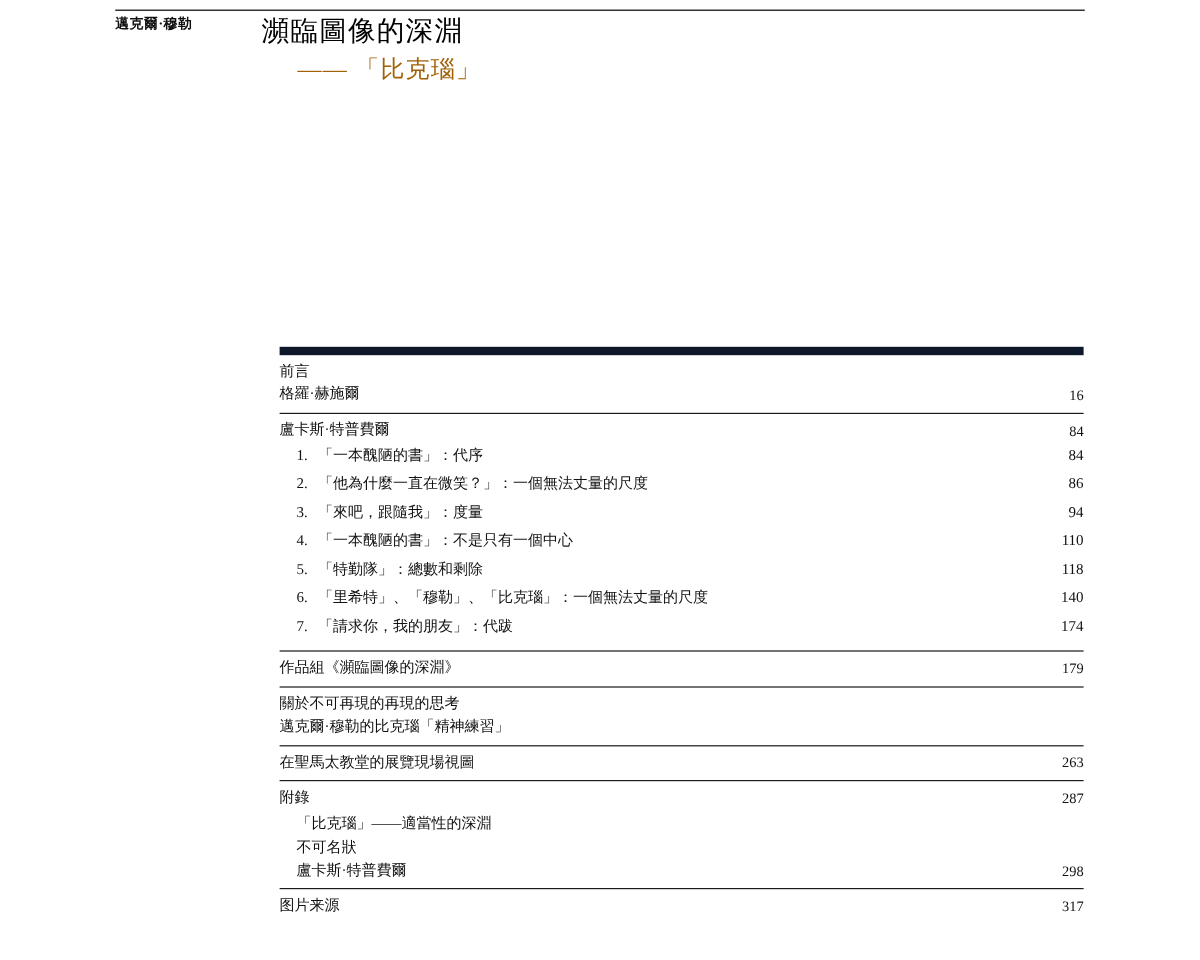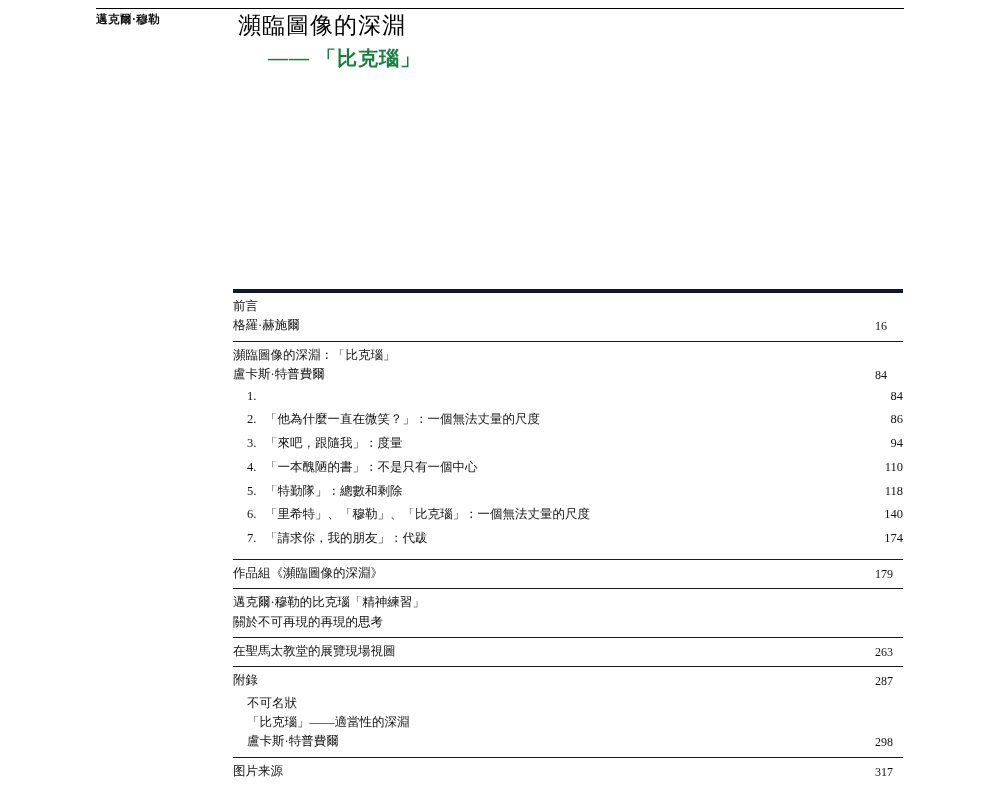--- a/index.html
+++ b/index.html
@@ -32,68 +32,68 @@
     position: absolute;
     left: 96px;
     top: 12px;
     font-size: 11.5px;
     font-weight: bold;
     letter-spacing: 0.5px;
     color: #111;
   }
   .title-block {
     position: absolute;
-    left: 238px;
+    left: 218px;
     top: 12px;
     width: 600px;
   }
   .title-main {
     font-size: 23px;
     font-weight: normal;
     letter-spacing: 1px;
     line-height: 1.25;
     color: #000;
     margin: 0;
   }
   .title-sub {
     font-size: 20px;
     letter-spacing: 1px;
     line-height: 1.3;
-    color: #15803d;
+    color: #a16207;
     margin: 4px 0 0 30px;
-    font-weight: bold;
   }
 
   .toc {
     position: absolute;
     left: 233px;
     top: 289px;
     width: 670px;
   }
   .toc-group {
     border-top: 1px solid #1a1a1a;
     padding: 4px 0 5px 0;
   }
   .toc-group.first {
-    border-top: 4px solid #0f172a;
+    border-top: 7px solid #0f172a;
   }
   .toc-row {
     display: flex;
     align-items: flex-end;
     justify-content: space-between;
     font-size: 12.5px;
     line-height: 1.55;
     color: #111;
     padding: 0;
   }
   .toc-row .label {
     white-space: nowrap;
   }
   .toc-row .page-no {
     font-size: 12px;
+    text-align: right;
     min-width: 28px;
     white-space: nowrap;
   }
   .toc-sub {
     display: flex;
     align-items: flex-end;
     justify-content: space-between;
     font-size: 12.5px;
     line-height: 1.9;
     color: #111;
@@ -134,31 +134,28 @@
         <span class="page-no"></span>
       </div>
       <div class="toc-row">
         <span class="label">格羅·赫施爾</span>
         <span class="page-no">16</span>
       </div>
     </div>
 
     <div class="toc-group">
       <div class="toc-row">
-        <span class="label">瀕臨圖像的深淵：「比克瑙」</span>
-        <span class="page-no"></span>
-      </div>
-      <div class="toc-row">
         <span class="label">盧卡斯·特普費爾</span>
         <span class="page-no">84</span>
       </div>
 
       <div class="toc-sub">
         <span class="label">
           <span class="num">1.</span>
+          <span>「一本醜陋的書」：代序</span>
         </span>
         <span class="page-no">84</span>
       </div>
       <div class="toc-sub">
         <span class="label">
           <span class="num">2.</span>
           <span>「他為什麼一直在微笑？」：一個無法丈量的尺度</span>
         </span>
         <span class="page-no">86</span>
       </div>
@@ -202,48 +199,48 @@
 
     <div class="toc-group">
       <div class="toc-row">
         <span class="label">作品組《瀕臨圖像的深淵》</span>
         <span class="page-no">179</span>
       </div>
     </div>
 
     <div class="toc-group">
       <div class="toc-row">
+        <span class="label">關於不可再現的再現的思考</span>
+        <span class="page-no"></span>
+      </div>
+      <div class="toc-row">
         <span class="label">邁克爾·穆勒的比克瑙「精神練習」</span>
-        <span class="page-no"></span>
-      </div>
-      <div class="toc-row">
-        <span class="label">關於不可再現的再現的思考</span>
         <span class="page-no"></span>
       </div>
     </div>
 
     <div class="toc-group">
       <div class="toc-row">
         <span class="label">在聖馬太教堂的展覽現場視圖</span>
         <span class="page-no">263</span>
       </div>
     </div>
 
     <div class="toc-group">
       <div class="toc-row">
         <span class="label">附錄</span>
         <span class="page-no">287</span>
       </div>
       <div class="spacer-sm"></div>
       <div class="toc-row indent-2">
+        <span class="label">「比克瑙」——適當性的深淵</span>
+        <span class="page-no"></span>
+      </div>
+      <div class="toc-row indent-2">
         <span class="label">不可名狀</span>
-        <span class="page-no"></span>
-      </div>
-      <div class="toc-row indent-2">
-        <span class="label">「比克瑙」——適當性的深淵</span>
         <span class="page-no"></span>
       </div>
       <div class="toc-row indent-2">
         <span class="label">盧卡斯·特普費爾</span>
         <span class="page-no">298</span>
       </div>
     </div>
 
     <div class="toc-group">
       <div class="toc-row">

